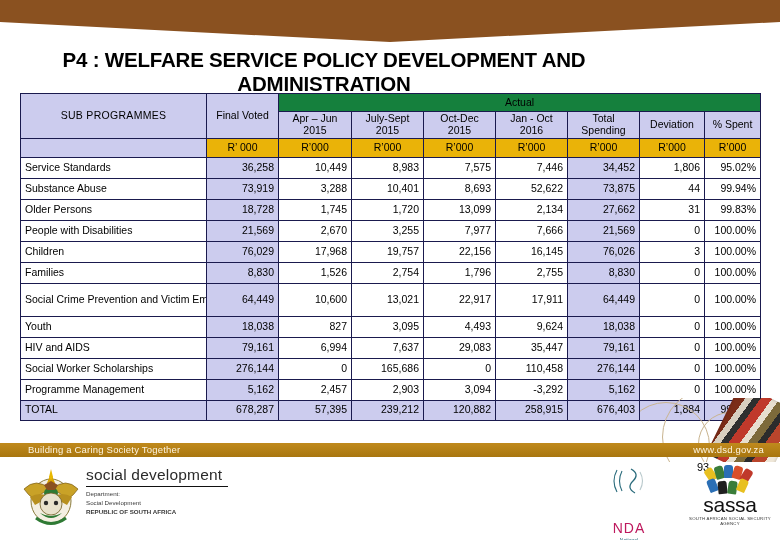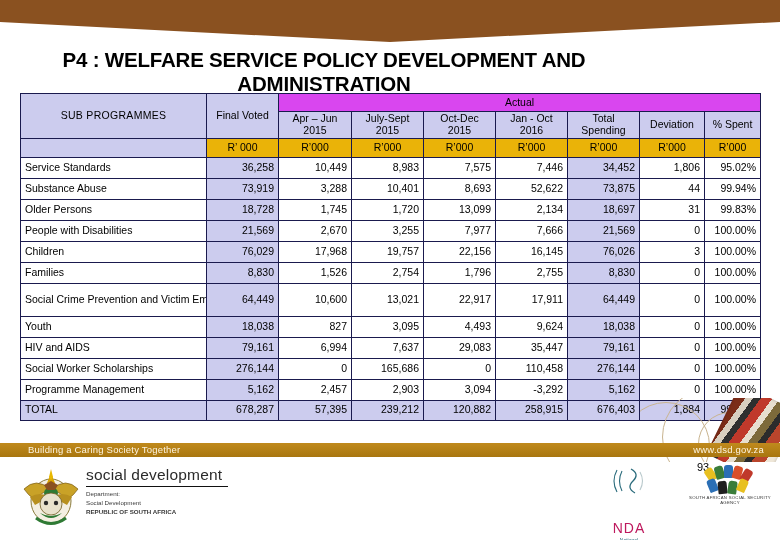--- a/index.html
+++ b/index.html
@@ -57,21 +57,21 @@
   }
   #budget-table td,#budget-table th{
     border:1px solid #1a1a4e;
     padding:1px 4px;
     font-weight:normal;
     line-height:1.12;
     white-space:nowrap;
     overflow:hidden;
   }
   .hdr{background:#ccccee;text-align:center;vertical-align:middle;font-weight:bold;}
-  .hdr-actual{background:#d946ef;text-align:center;font-weight:normal;height:15px;}
+  .hdr-actual{background:#15803d;text-align:center;font-weight:normal;height:15px;}
   .hdr-sub{background:#ccccee;text-align:center;vertical-align:middle;font-weight:normal;}
   .unit{background:#eab308;text-align:center;font-weight:bold;height:16px;}
   .subprog-head{
     background:#ccccee;text-align:center;vertical-align:middle;font-weight:normal;
     letter-spacing:.3px;
   }
   td.name{text-align:left;height:18px;white-space:normal;}
   td.num{text-align:right;}
   td.shade{background:#ccccee;font-weight:bold;}
   tr.total td{background:#ccccee;font-weight:bold;height:17px;}
@@ -206,21 +206,21 @@
         <td class="num">44</td>
         <td class="num">99.94%</td>
       </tr>
       <tr>
         <td class="name">Older Persons</td>
         <td class="num shade">18,728</td>
         <td class="num">1,745</td>
         <td class="num">1,720</td>
         <td class="num">13,099</td>
         <td class="num">2,134</td>
-        <td class="num shade">18,697</td>
+        <td class="num shade">27,662</td>
         <td class="num">31</td>
         <td class="num">99.83%</td>
       </tr>
       <tr>
         <td class="name">People with Disabilities</td>
         <td class="num shade">21,569</td>
         <td class="num">2,670</td>
         <td class="num">3,255</td>
         <td class="num">7,977</td>
         <td class="num">7,666</td>
@@ -381,14 +381,15 @@
     <span style="left:22px;top:2px;background:#e8c020;transform:rotate(-34deg);"></span>
     <span style="left:31px;top:0px;background:#3a7d3a;transform:rotate(-16deg);"></span>
     <span style="left:40px;top:-1px;background:#2b6fb5;transform:rotate(0deg);"></span>
     <span style="left:49px;top:0px;background:#d94f2a;transform:rotate(16deg);"></span>
     <span style="left:58px;top:3px;background:#c0392b;transform:rotate(32deg);"></span>
     <span style="left:24px;top:13px;background:#2b6fb5;transform:rotate(-22deg);"></span>
     <span style="left:34px;top:15px;background:#1f1f1f;transform:rotate(-6deg);"></span>
     <span style="left:44px;top:15px;background:#3a7d3a;transform:rotate(8deg);"></span>
     <span style="left:54px;top:13px;background:#e8c020;transform:rotate(24deg);"></span>
   </div>
+  <div class="word">sassa</div>
   <div class="tag">SOUTH AFRICAN SOCIAL SECURITY AGENCY</div>
 </div>
 
 </body></html>

